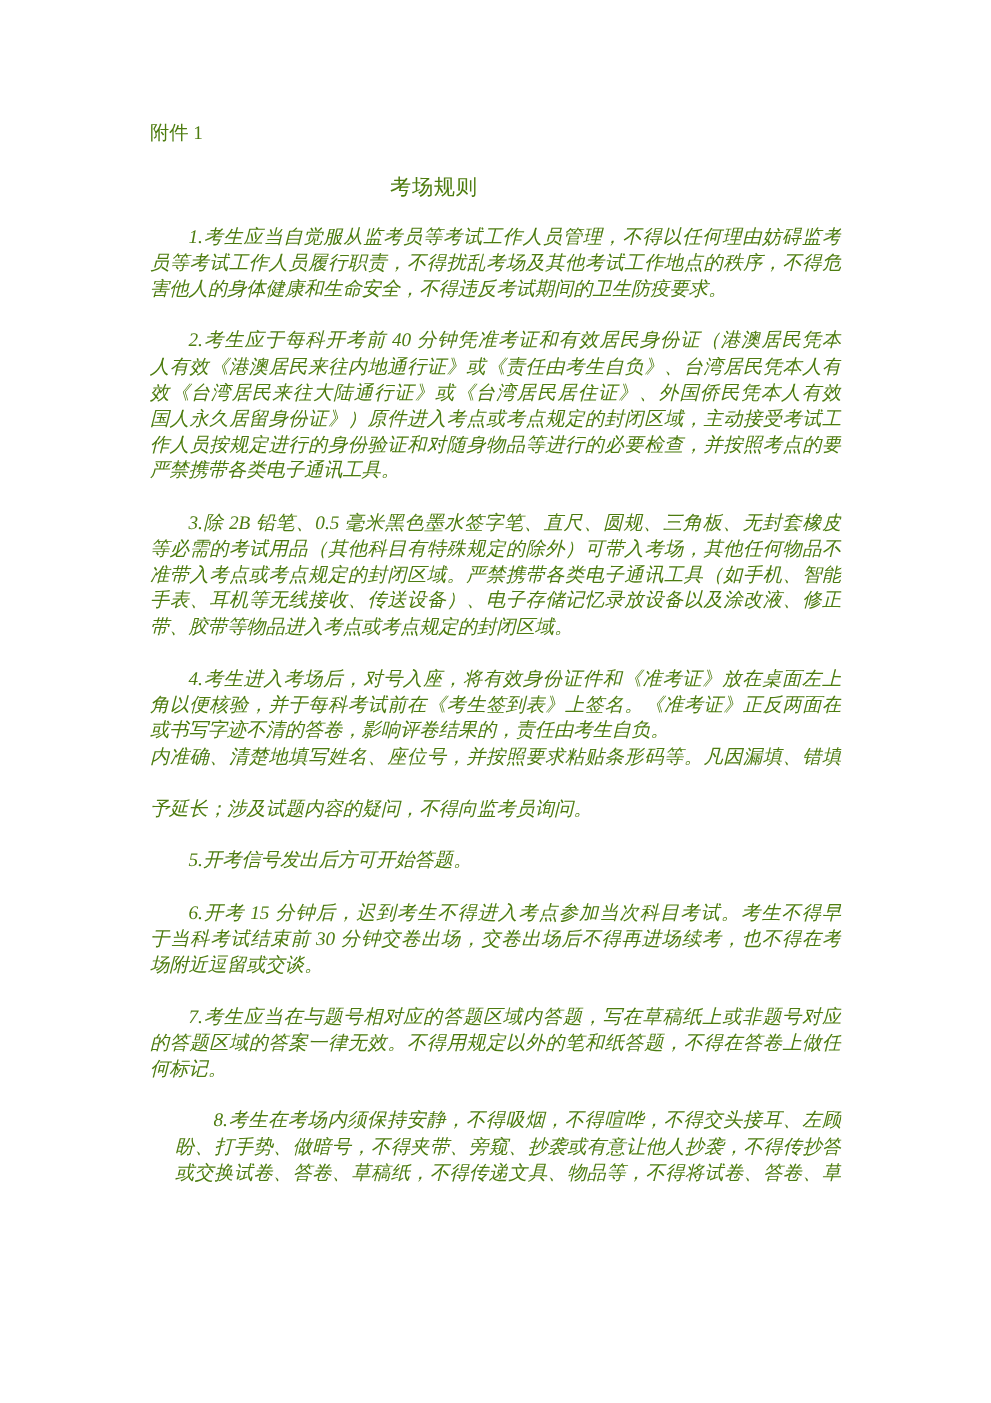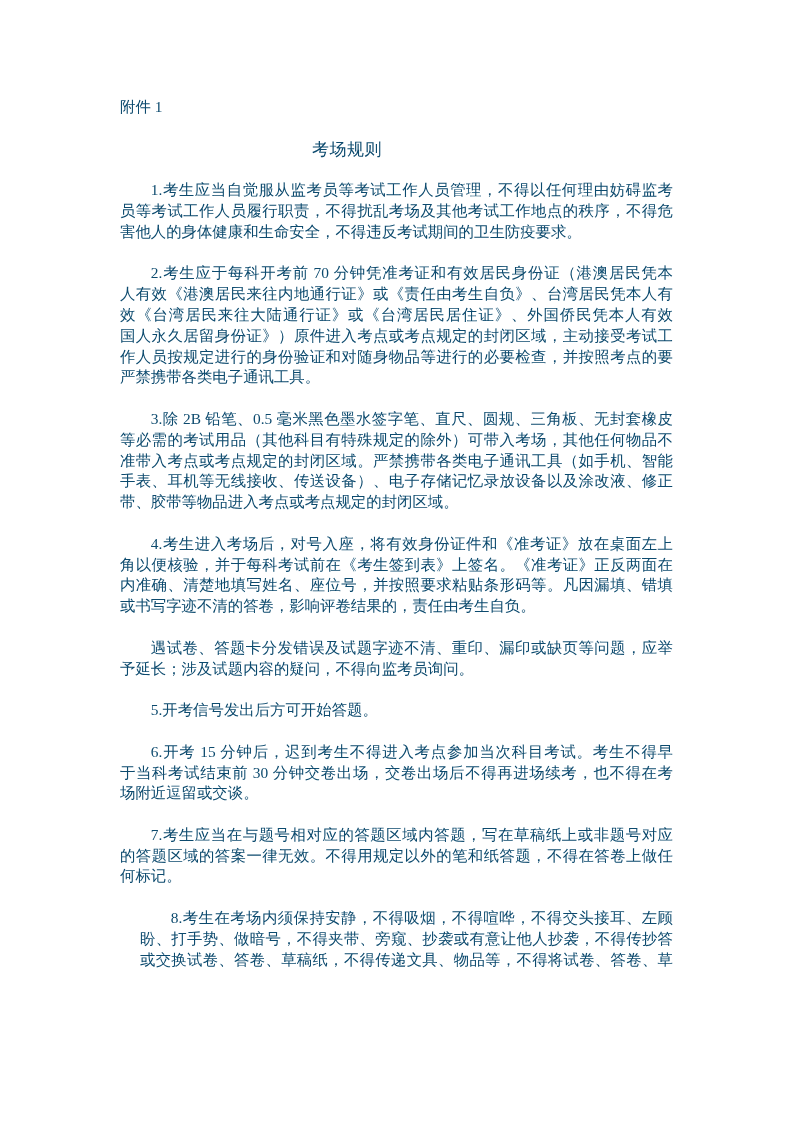--- a/index.html
+++ b/index.html
@@ -9,21 +9,21 @@
   }
   .page {
     position: relative;
     width: 793px;
     height: 1122px;
     background: #ffffff;
     box-sizing: border-box;
     padding: 97px 120px 0 120px;
     overflow: hidden;
     font-family: "Liberation Serif", "DejaVu Serif", serif;
-    color: #0c4a6e;
+    color: #4d7c0f;
   }
   .attachment {
     font-size: 15.4px;
     line-height: 20.8px;
     height: 20.8px;
     white-space: pre;
   }
   .doc-title {
     font-size: 17px;
     line-height: 22px;
@@ -40,20 +40,21 @@
     margin: 0 0 20.8px 0;
   }
   .para:last-child {
     margin-bottom: 0;
     margin-left: 20px;
   }
   .line {
     height: 20.8px;
     overflow: hidden;
     text-align: justify;
+    font-style: italic;
   }
   .line.fill {
     text-align-last: justify;
   }
   .line.first {
     text-indent: 2em;
   }
 </style>
 </head>
 <body>
@@ -61,42 +62,41 @@
 <div class="page">
   <div class="attachment">附件 1</div>
   <div class="doc-title">考场规则</div>
   <div class="doc-body">
       <div class="para">
         <div class="line fill first">1.考生应当自觉服从监考员等考试工作人员管理，不得以任何理由妨碍监考</div>
         <div class="line fill">员等考试工作人员履行职责，不得扰乱考场及其他考试工作地点的秩序，不得危</div>
         <div class="line">害他人的身体健康和生命安全，不得违反考试期间的卫生防疫要求。</div>
       </div>
       <div class="para">
-        <div class="line fill first">2.考生应于每科开考前 70 分钟凭准考证和有效居民身份证（港澳居民凭本</div>
+        <div class="line fill first">2.考生应于每科开考前 40 分钟凭准考证和有效居民身份证（港澳居民凭本</div>
         <div class="line fill">人有效《港澳居民来往内地通行证》或《责任由考生自负》、台湾居民凭本人有</div>
         <div class="line fill">效《台湾居民来往大陆通行证》或《台湾居民居住证》、外国侨民凭本人有效《外</div>
         <div class="line fill">国人永久居留身份证》）原件进入考点或考点规定的封闭区域，主动接受考试工</div>
         <div class="line fill">作人员按规定进行的身份验证和对随身物品等进行的必要检查，并按照考点的要</div>
         <div class="line">严禁携带各类电子通讯工具。</div>
       </div>
       <div class="para">
         <div class="line fill first">3.除 2B 铅笔、0.5 毫米黑色墨水签字笔、直尺、圆规、三角板、无封套橡皮</div>
         <div class="line fill">等必需的考试用品（其他科目有特殊规定的除外）可带入考场，其他任何物品不</div>
         <div class="line fill">准带入考点或考点规定的封闭区域。严禁携带各类电子通讯工具（如手机、智能</div>
         <div class="line fill">手表、耳机等无线接收、传送设备）、电子存储记忆录放设备以及涂改液、修正</div>
         <div class="line">带、胶带等物品进入考点或考点规定的封闭区域。</div>
       </div>
       <div class="para">
         <div class="line fill first">4.考生进入考场后，对号入座，将有效身份证件和《准考证》放在桌面左上</div>
         <div class="line fill">角以便核验，并于每科考试前在《考生签到表》上签名。《准考证》正反两面在</div>
+        <div class="line">或书写字迹不清的答卷，影响评卷结果的，责任由考生自负。</div>
         <div class="line fill">内准确、清楚地填写姓名、座位号，并按照要求粘贴条形码等。凡因漏填、错填</div>
-        <div class="line">或书写字迹不清的答卷，影响评卷结果的，责任由考生自负。</div>
       </div>
       <div class="para">
-        <div class="line fill first">遇试卷、答题卡分发错误及试题字迹不清、重印、漏印或缺页等问题，应举</div>
         <div class="line">予延长；涉及试题内容的疑问，不得向监考员询问。</div>
       </div>
       <div class="para">
         <div class="line first">5.开考信号发出后方可开始答题。</div>
       </div>
       <div class="para">
         <div class="line fill first">6.开考 15 分钟后，迟到考生不得进入考点参加当次科目考试。考生不得早</div>
         <div class="line fill">于当科考试结束前 30 分钟交卷出场，交卷出场后不得再进场续考，也不得在考</div>
         <div class="line">场附近逗留或交谈。</div>
       </div>

